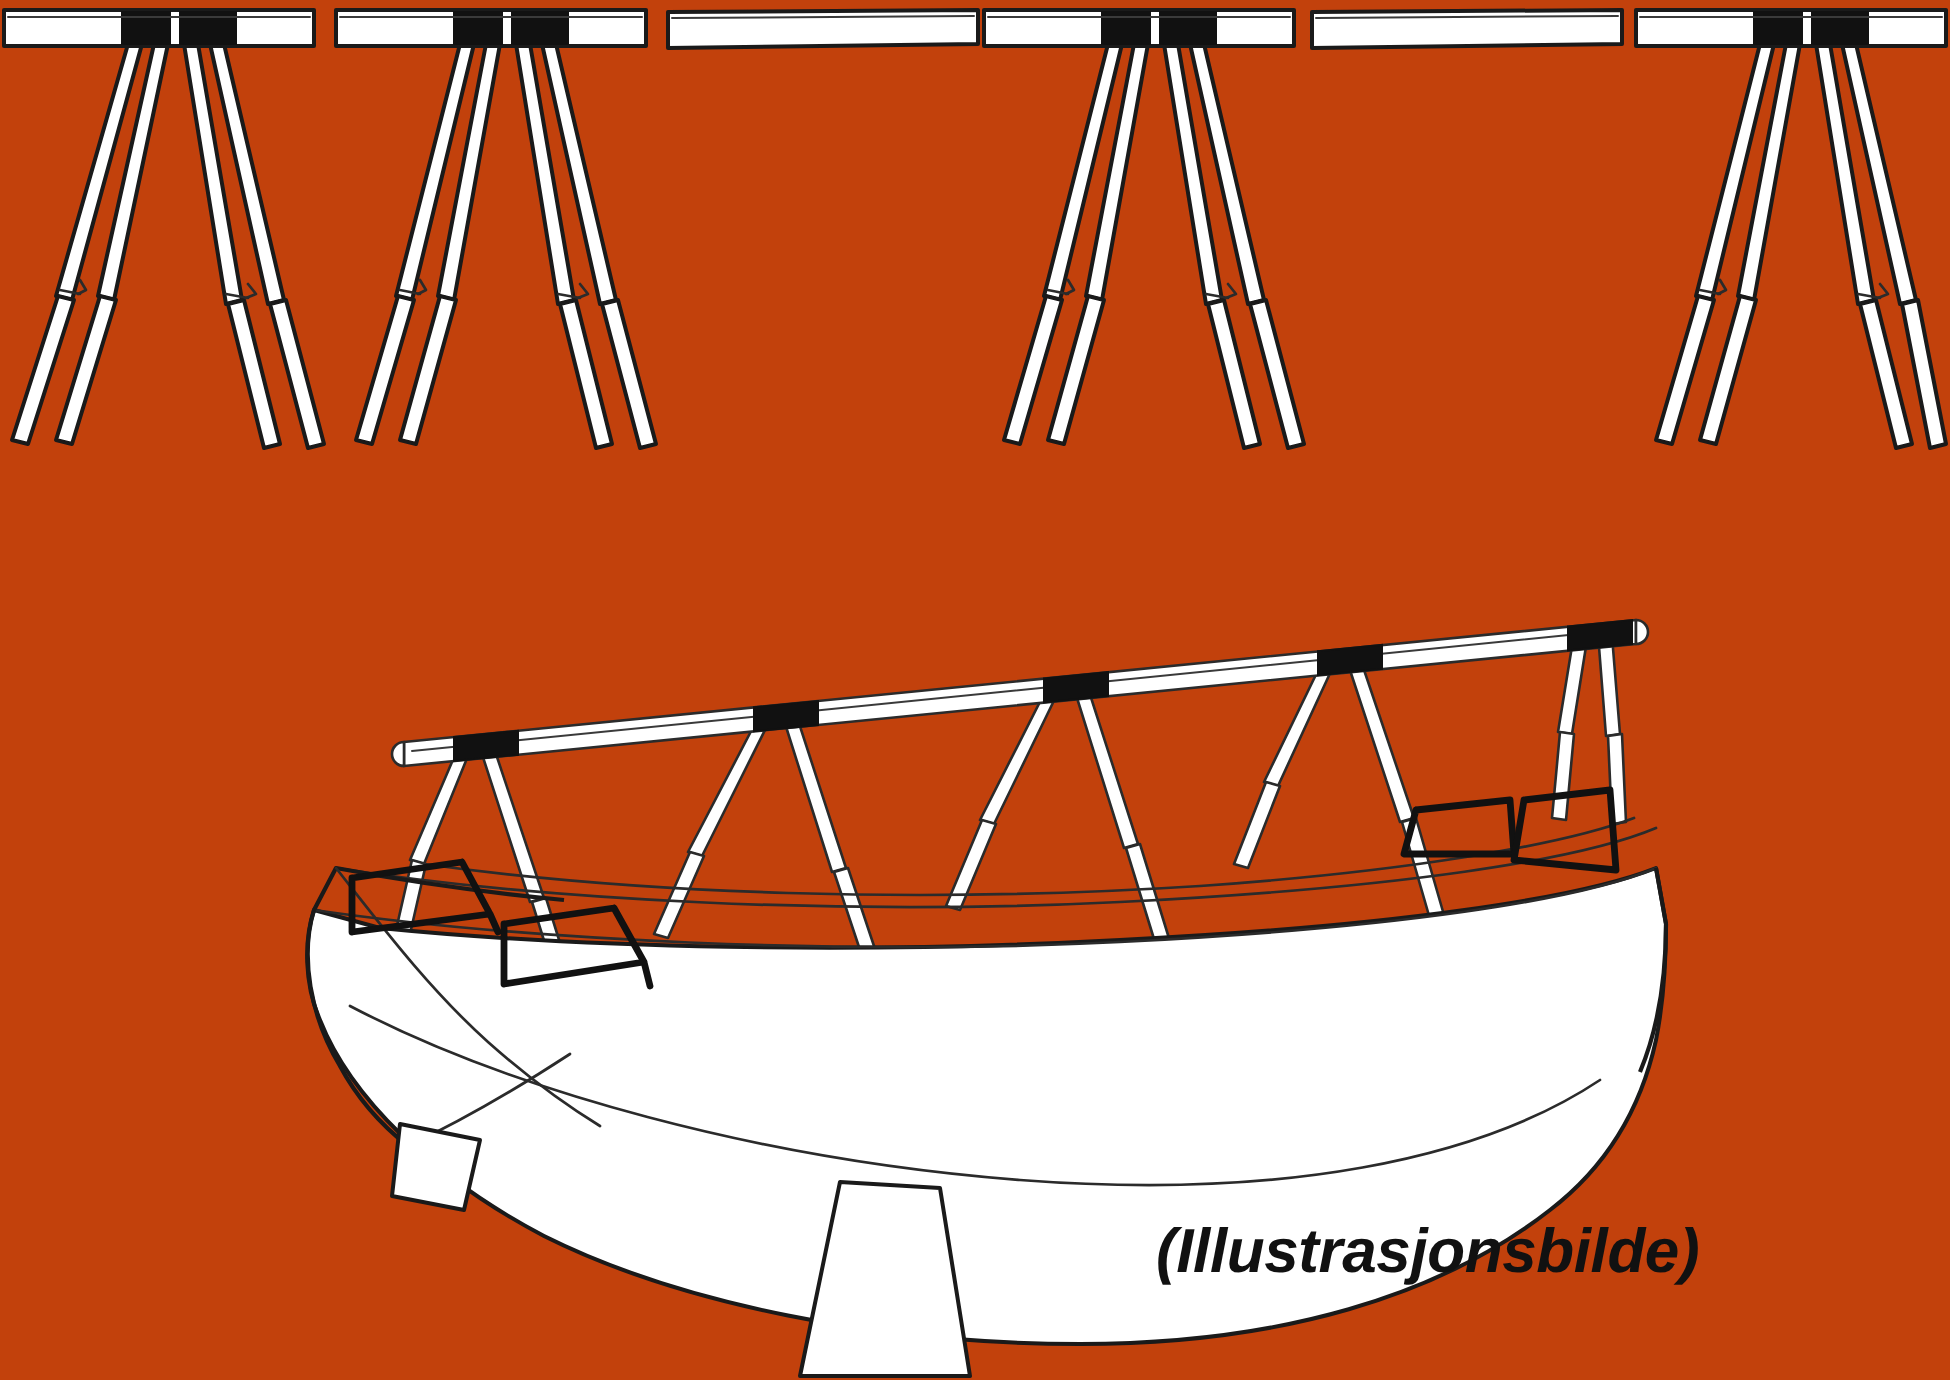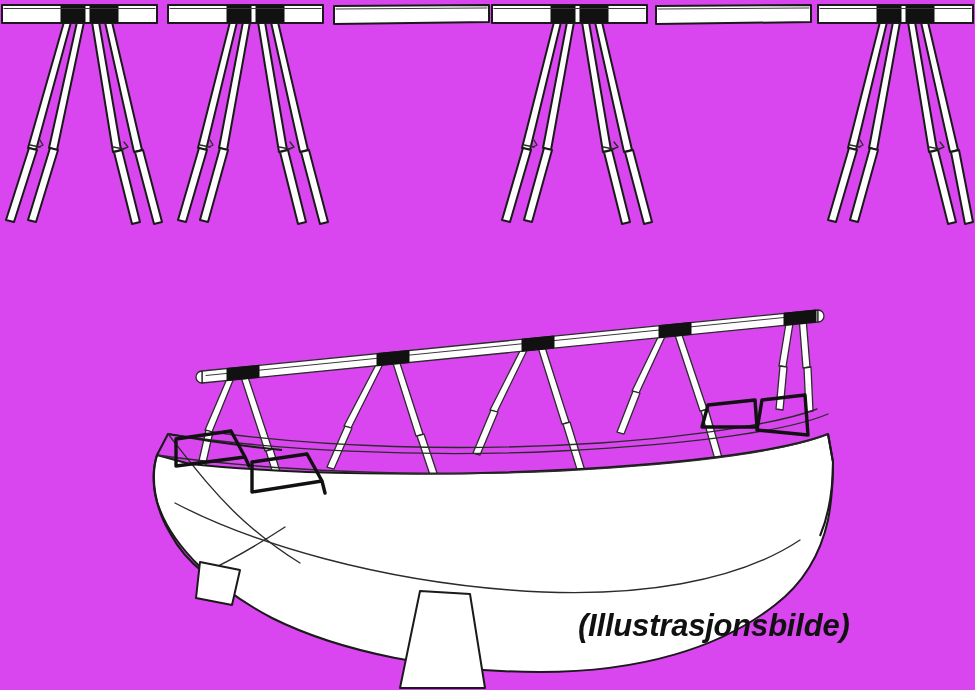--- a/index.html
+++ b/index.html
@@ -8,21 +8,21 @@
     padding: 0;
     background: #ffffff;
   }
   body {
     font-family: "Liberation Sans", sans-serif;
   }
   #page {
     position: relative;
     width: 975px;
     height: 690px;
-    background: #d946ef;
+    background: #c2410c;
     overflow: hidden;
   }
   #page svg {
     position: absolute;
     left: 0;
     top: 0;
     width: 975px;
     height: 690px;
     display: block;
   }

